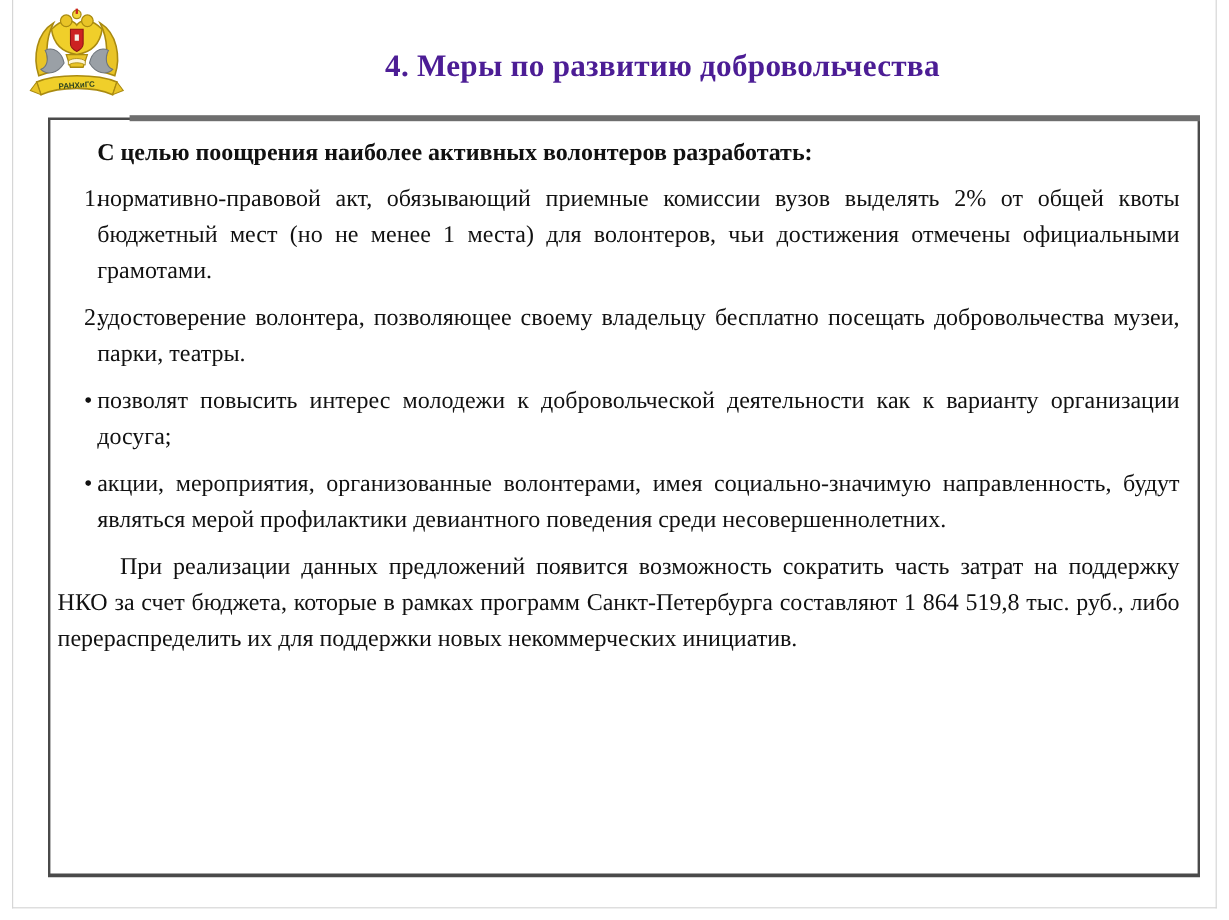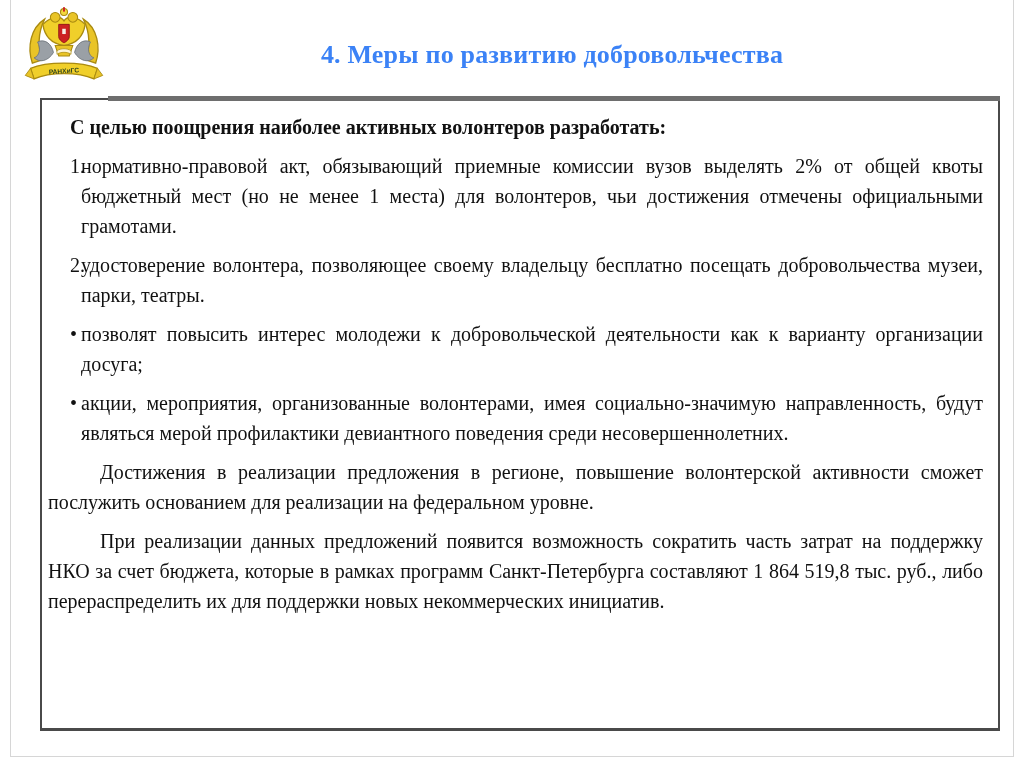--- a/index.html
+++ b/index.html
@@ -24,42 +24,42 @@
     left:20px; top:5px;
     width:88px; height:88px;
   }
   .slide-title {
     position:absolute;
     left:120px; right:40px; top:40px;
     text-align:center;
     font-size:26px;
     font-weight:bold;
     letter-spacing:0.2px;
-    color:#3b82f6;
+    color:#4c1d95;
   }
   .content-box {
     position:absolute;
     left:40px; top:98px;
     width:960px; height:633px;
     background:#ffffff;
     border:2px solid #4a4a4a;
     border-bottom-width:3px;
     padding:12px 15px 0 6px;
     font-size:20px;
     line-height:1.5;
     text-align:justify;
   }
   .box-top-accent {
     position:absolute;
     top:-4px; left:66px; right:-2px;
     height:5px;
     background:#6e6e6e;
   }
   .para { margin-bottom:9px; }
-  .bold-line { font-weight:bold; margin-left:22px; }
+  .bold-line { font-weight:bold; margin-left:33px; }
   .list-item { position:relative; margin-bottom:9px; }
   .list-item .marker {
     position:absolute; left:22px; top:0;
     width:34px;
   }
   .list-item .item-text { margin-left:33px; }
   .body-para { text-indent:52px; margin-bottom:9px; }
 </style>
 </head>
 <body>
@@ -115,16 +115,15 @@
   <div class="list-item">
     <span class="marker">•</span>
     <div class="item-text">позволят повысить интерес молодежи к добровольческой деятельности как к варианту организации досуга;</div>
   </div>
 
   <div class="list-item">
     <span class="marker">•</span>
     <div class="item-text">акции, мероприятия, организованные волонтерами, имея социально-значимую направленность, будут являться мерой профилактики девиантного поведения среди несовершеннолетних.</div>
   </div>
 
-  <div class="body-para">Достижения в реализации предложения в регионе, повышение волонтерской активности сможет послужить основанием для реализации на федеральном уровне.</div>
 
   <div class="body-para">При реализации данных предложений появится возможность сократить часть затрат на поддержку НКО за счет бюджета, которые в рамках программ Санкт-Петербурга составляют 1 864 519,8 тыс. руб., либо перераспределить их для поддержки новых некоммерческих инициатив.</div>
 </div>
 
 </body></html>

